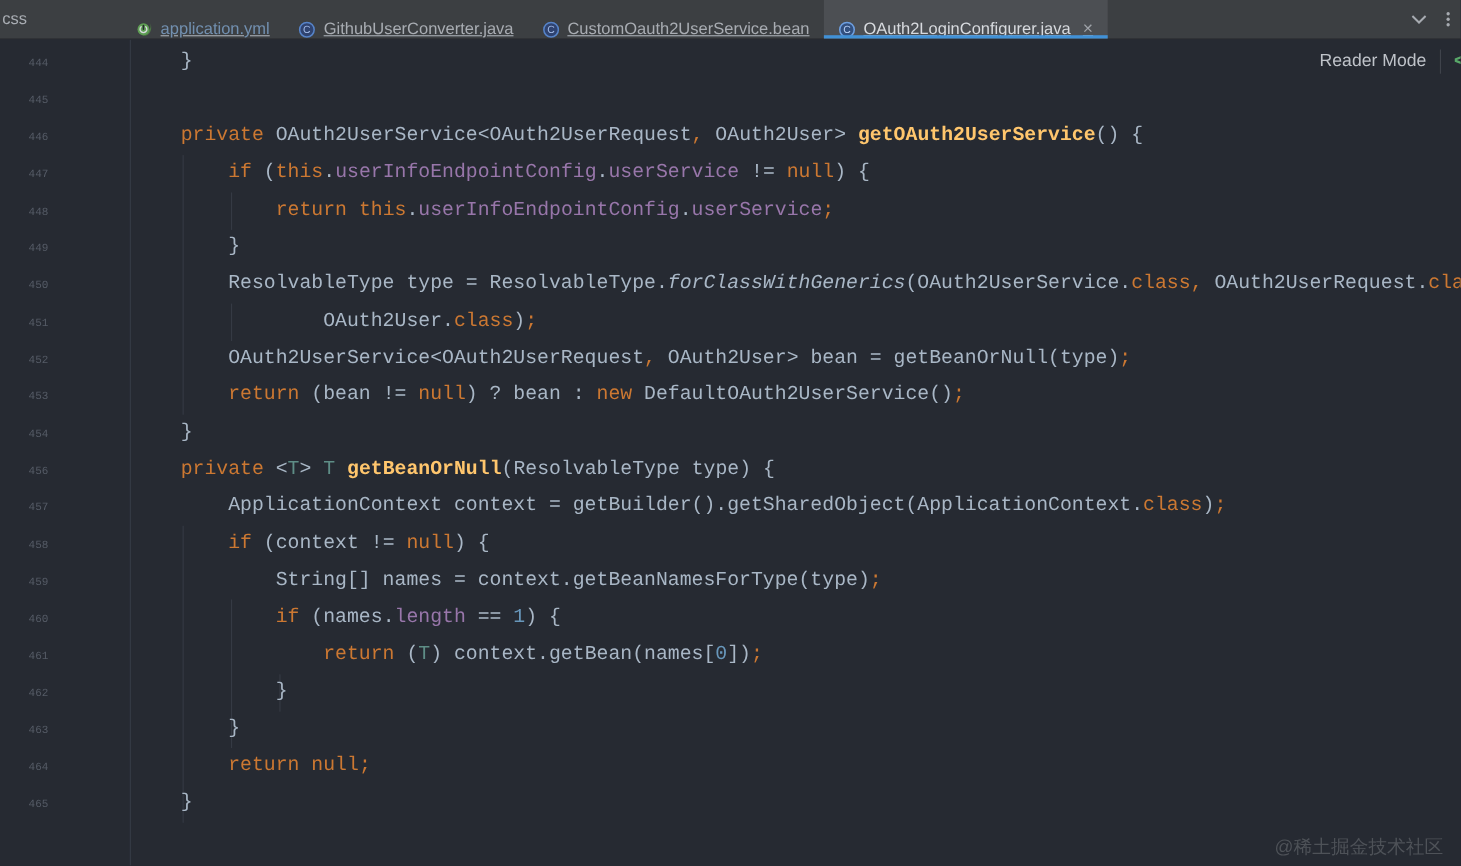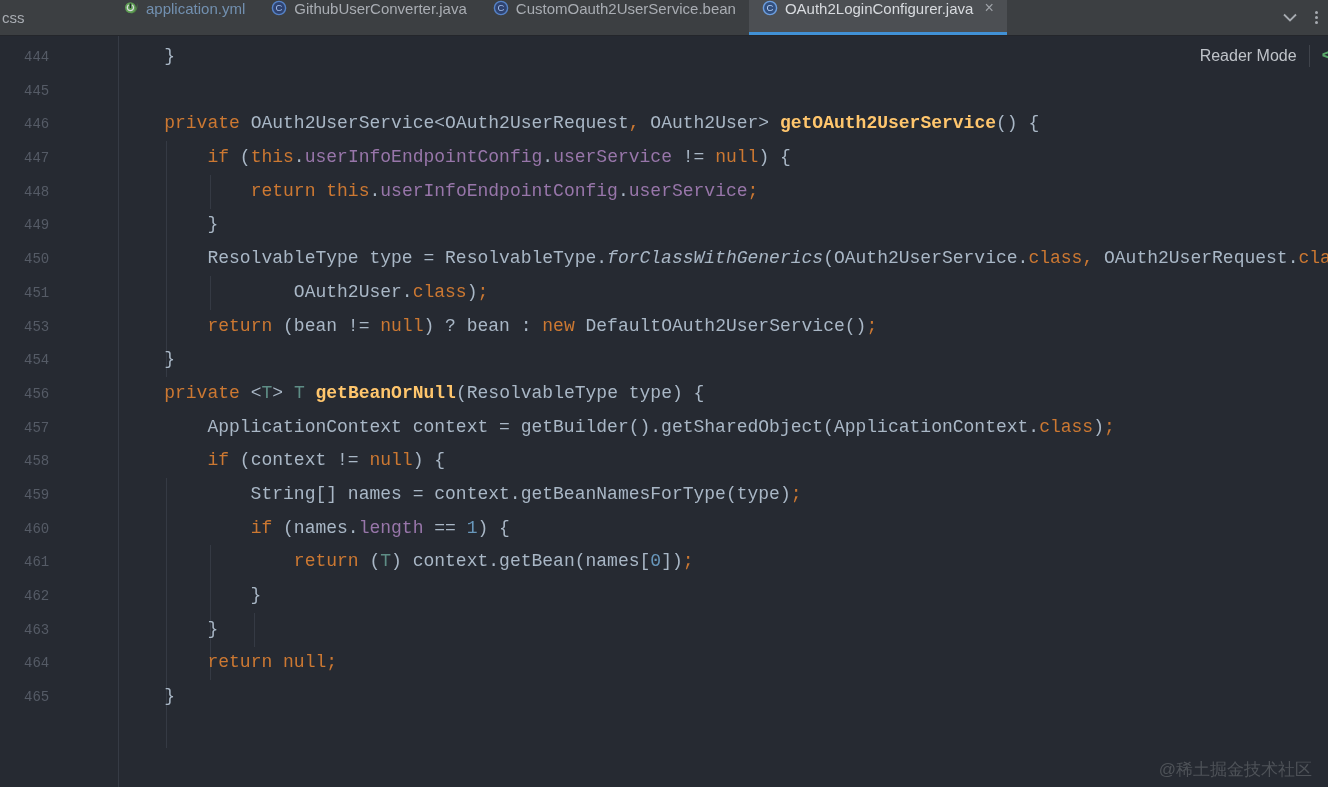--- a/index.html
+++ b/index.html
@@ -4,43 +4,43 @@
 <style>
   * { margin:0; padding:0; box-sizing:border-box; }
   html,body { width:1328px; height:787px; overflow:hidden; background:#262a32;
               font-family:"Liberation Sans", sans-serif; }
 
   
   .tabbar { height:36px; background:#3c3f42; display:flex; align-items:stretch;
             border-bottom:1px solid #24262b; position:relative; }
   .tab-overflow { width:110px; display:flex; align-items:center; padding-left:2px;
                   color:#a9adb3; font-size:15px; overflow:hidden; }
-  .tab { display:flex; align-items:flex-start; gap:7px; padding:0 13px; font-size:15px;
-         color:#a9adb3; position:relative; cursor:default; white-space:nowrap; }
+  .tab { display:flex; align-items:flex-end; gap:7px; padding:0 13px; font-size:15px;
+         color:#a9adb3; position:relative; cursor:default; white-space:nowrap;text-decoration:underline; }
   .tab.active { background:#4c4f53; color:#d8dbdf; }
   .tab.active::after { content:""; position:absolute; left:0; right:0; bottom:0;
                        height:3px; background:#4191d6; }
   .tab .label-yml { color:#7290b0; }
   .tab-close { color:#9fa3a9; font-size:16px; line-height:1; margin-left:4px; }
   .tabbar-right { margin-left:auto; display:flex; align-items:center; gap:18px;
                   padding:0 10px 0 6px; }
   .kebab { display:flex; flex-direction:column; gap:2px; }
   .kebab i { width:3px; height:3px; border-radius:50%; background:#a7abb1; }
 
   
   .editor { position:relative; height:751px; background:#262a32; overflow:hidden; }
   .gutter-sep { position:absolute; left:118px; top:0; bottom:0; width:1px;
                 background:#363b45; }
   .indent-guide { position:absolute; width:1px; background:#353a44; }
 
   .code { position:absolute; top:4px; left:0; right:0; }
   .line { height:33.7px; line-height:33.7px; white-space:pre;
           font-family:"Liberation Mono", monospace; font-size:18px; }
   .ln { display:inline-block; width:46px; text-align:center; color:#555b66;
-        font-size:14px; vertical-align:baseline;padding-left:24px; }
+        font-size:10px; vertical-align:baseline;padding-left:24px; }
   .lc { margin-left:75px; }
   .pln { color:#a9b7c6; }
   .kw  { color:#cc7832; }
   .fn  { color:#ffc66d; font-weight:bold; }
   .sfn { color:#a9b7c6; font-style:italic; }
   .fld { color:#9876aa; }
   .num { color:#6897bb; }
   .pct { color:#cc7832; }
   .typ { color:#5e8d86; }
 
@@ -121,20 +121,21 @@
 
   <div class="code" id="code-host">
       <div class="line"><span class="ln">444</span><span class="lc"><span class="pln">    }</span></span></div>
       <div class="line"><span class="ln">445</span><span class="lc"></span></div>
       <div class="line"><span class="ln">446</span><span class="lc"><span class="pln">    </span><span class="kw">private</span><span class="pln"> OAuth2UserService&lt;OAuth2UserRequest</span><span class="pct">,</span><span class="pln"> OAuth2User&gt; </span><span class="fn">getOAuth2UserService</span><span class="pln">() {</span></span></div>
       <div class="line"><span class="ln">447</span><span class="lc"><span class="pln">        </span><span class="kw">if</span><span class="pln"> (</span><span class="kw">this</span><span class="pln">.</span><span class="fld">userInfoEndpointConfig</span><span class="pln">.</span><span class="fld">userService</span><span class="pln"> != </span><span class="kw">null</span><span class="pln">) {</span></span></div>
       <div class="line"><span class="ln">448</span><span class="lc"><span class="pln">            </span><span class="kw">return</span><span class="pln"> </span><span class="kw">this</span><span class="pln">.</span><span class="fld">userInfoEndpointConfig</span><span class="pln">.</span><span class="fld">userService</span><span class="pct">;</span></span></div>
       <div class="line"><span class="ln">449</span><span class="lc"><span class="pln">        }</span></span></div>
       <div class="line"><span class="ln">450</span><span class="lc"><span class="pln">        ResolvableType type = ResolvableType.</span><span class="sfn">forClassWithGenerics</span><span class="pln">(OAuth2UserService.</span><span class="kw">class</span><span class="pct">,</span><span class="pln"> OAuth2UserRequest.</span><span class="kw">class</span></span></div>
       <div class="line"><span class="ln">451</span><span class="lc"><span class="pln">                OAuth2User.</span><span class="kw">class</span><span class="pln">)</span><span class="pct">;</span></span></div>
+      <div class="line"><span class="ln">452</span><span class="lc"><span class="pln">        OAuth2UserService&lt;OAuth2UserRequest</span><span class="pct">,</span><span class="pln"> OAuth2User&gt; bean = getBeanOrNull(type)</span><span class="pct">;</span></span></div>
       <div class="line"><span class="ln">453</span><span class="lc"><span class="pln">        </span><span class="kw">return</span><span class="pln"> (bean != </span><span class="kw">null</span><span class="pln">) ? bean : </span><span class="kw">new</span><span class="pln"> DefaultOAuth2UserService()</span><span class="pct">;</span></span></div>
       <div class="line"><span class="ln">454</span><span class="lc"><span class="pln">    }</span></span></div>
       <div class="line"><span class="ln">456</span><span class="lc"><span class="pln">    </span><span class="kw">private</span><span class="pln"> &lt;</span><span class="typ">T</span><span class="pln">&gt; </span><span class="typ">T</span><span class="pln"> </span><span class="fn">getBeanOrNull</span><span class="pln">(ResolvableType type) {</span></span></div>
       <div class="line"><span class="ln">457</span><span class="lc"><span class="pln">        ApplicationContext context = getBuilder().getSharedObject(ApplicationContext.</span><span class="kw">class</span><span class="pln">)</span><span class="pct">;</span></span></div>
       <div class="line"><span class="ln">458</span><span class="lc"><span class="pln">        </span><span class="kw">if</span><span class="pln"> (context != </span><span class="kw">null</span><span class="pln">) {</span></span></div>
       <div class="line"><span class="ln">459</span><span class="lc"><span class="pln">            String[] names = context.getBeanNamesForType(type)</span><span class="pct">;</span></span></div>
       <div class="line"><span class="ln">460</span><span class="lc"><span class="pln">            </span><span class="kw">if</span><span class="pln"> (names.</span><span class="fld">length</span><span class="pln"> == </span><span class="num">1</span><span class="pln">) {</span></span></div>
       <div class="line"><span class="ln">461</span><span class="lc"><span class="pln">                </span><span class="kw">return</span><span class="pln"> (</span><span class="typ">T</span><span class="pln">) context.getBean(names[</span><span class="num">0</span><span class="pln">])</span><span class="pct">;</span></span></div>
       <div class="line"><span class="ln">462</span><span class="lc"><span class="pln">            }</span></span></div>
       <div class="line"><span class="ln">463</span><span class="lc"><span class="pln">        }</span></span></div>

